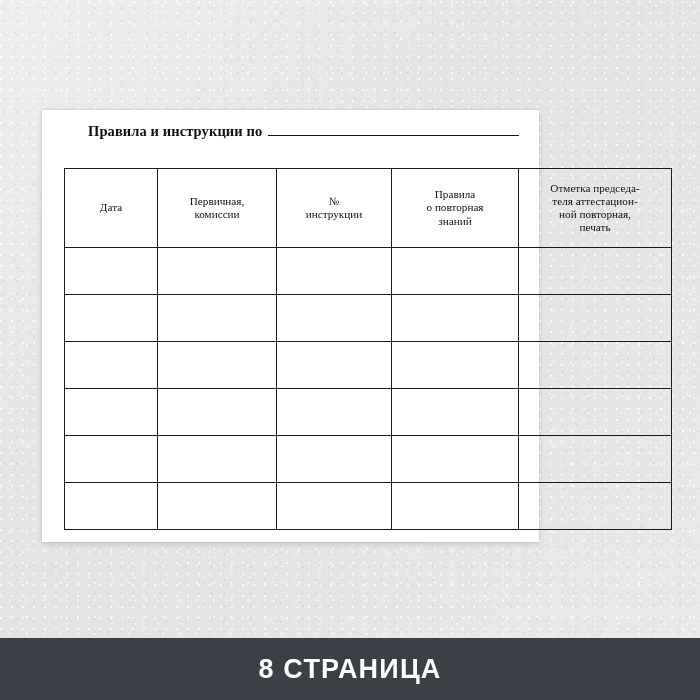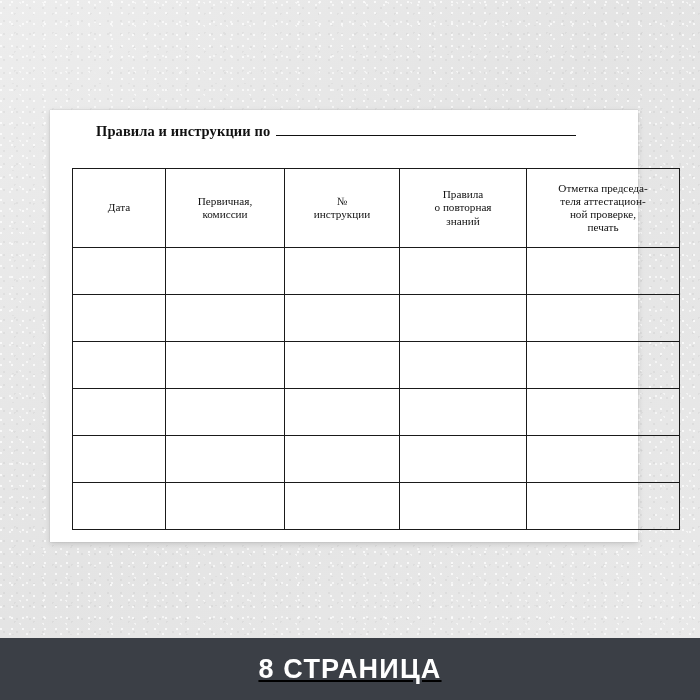--- a/index.html
+++ b/index.html
@@ -27,23 +27,23 @@
       radial-gradient(circle at 78% 72%, rgba(0,0,0,0.04) 0 1px, transparent 1px),
       radial-gradient(circle at 88% 12%, rgba(255,255,255,0.55) 0 1px, transparent 1px),
       radial-gradient(circle at 45% 88%, rgba(0,0,0,0.035) 0 1px, transparent 1px),
       linear-gradient(135deg, #ededed 0%, #e4e4e4 45%, #e9e9e9 100%);
     background-size: 11px 11px, 13px 13px, 17px 17px, 19px 19px, 23px 23px, 29px 29px, 100% 100%;
   }
 
   
   #sheet {
     position: absolute;
-    left: 50px;
+    left: 42px;
     top: 110px;
-    width: 588px;
+    width: 497px;
     height: 432px;
     background: #ffffff;
     box-shadow: 0 2px 6px rgba(0,0,0,0.14), 0 0 1px rgba(0,0,0,0.22);
   }
 
   #doc-header {
     position: absolute;
     left: 46px;
     top: 13px;
     right: 20px;
@@ -95,21 +95,20 @@
   #footer-band {
     position: absolute;
     left: 0;
     bottom: 0;
     width: 700px;
     height: 62px;
     background: #3b3f46;
     display: flex;
     align-items: center;
     justify-content: center;
-    text-decoration: underline;
   }
   #footer-band .caption {
     color: #ffffff;
     font-family: "Liberation Sans", sans-serif;
     font-weight: bold;
     font-size: 27px;
     letter-spacing: 1.2px;
   }
 </style>
 </head>
@@ -139,21 +138,21 @@
           <div>инструкции</div>
         </th>
         <th style="width:120px">
           <div>Правила</div>
           <div>о повторная</div>
           <div>знаний</div>
         </th>
         <th style="width:146px">
           <div>Отметка председа-</div>
           <div>теля аттестацион-</div>
-          <div>ной проверке,</div>
+          <div>ной повторная,</div>
           <div>печать</div>
         </th>
       </tr>
     </thead>
     <tbody>
       <tr>
         <td></td>
         <td></td>
         <td></td>
         <td></td>

